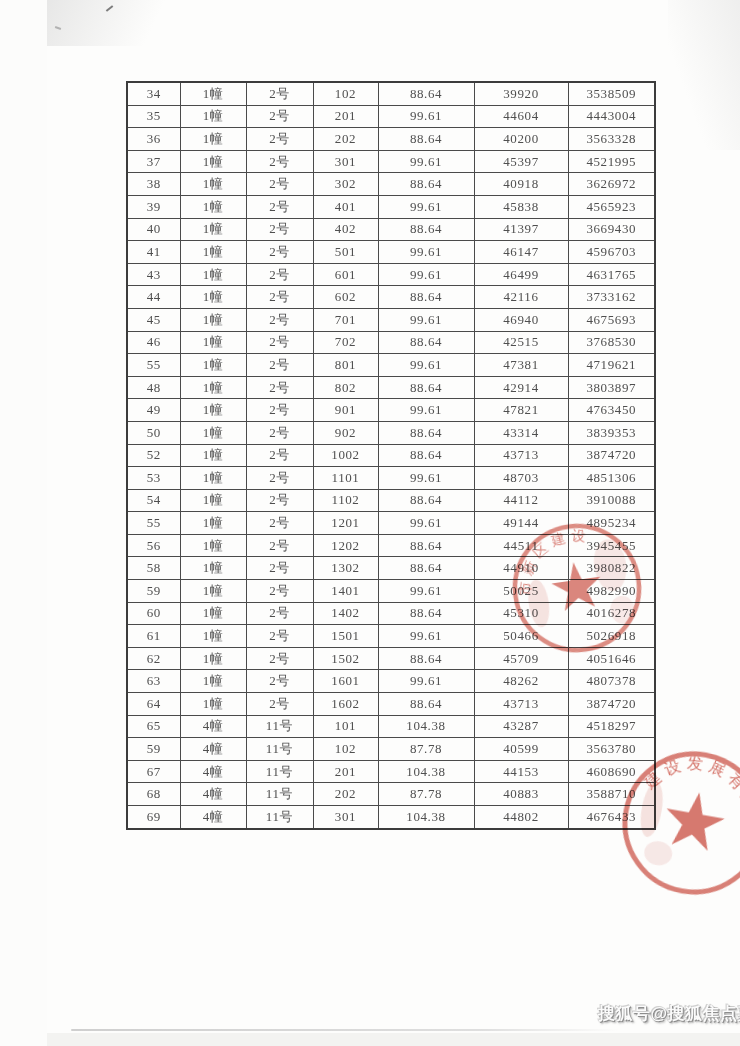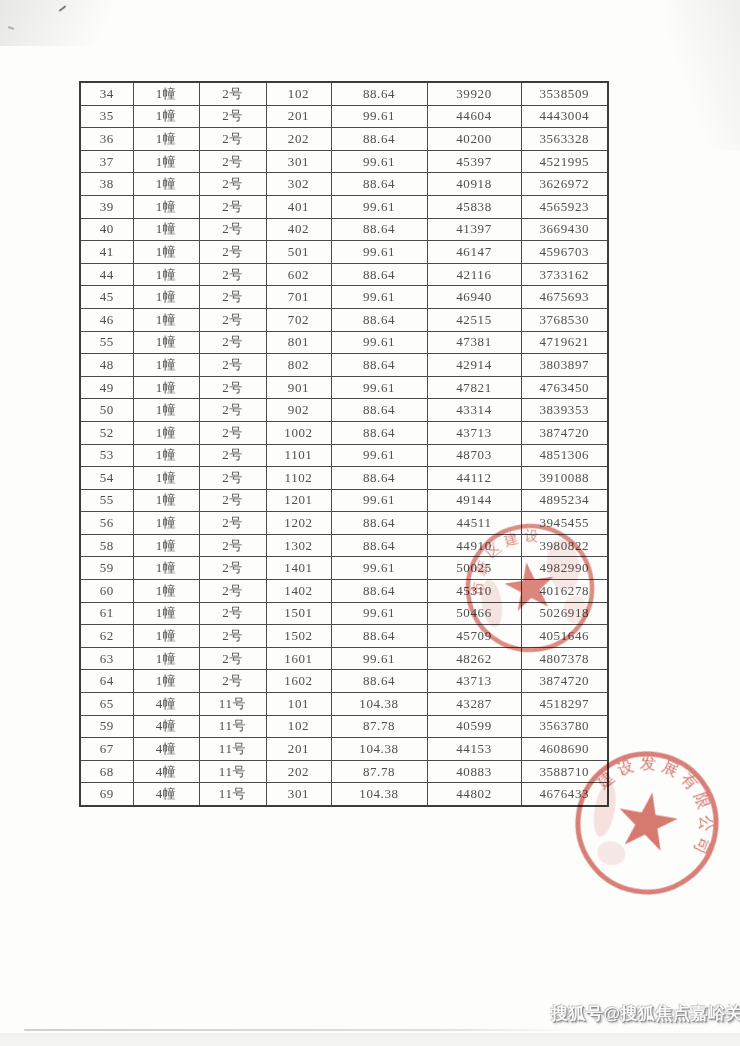--- a/index.html
+++ b/index.html
@@ -2,21 +2,21 @@
 <html><head>
 <meta charset="utf-8">
 <style>
   html,body{margin:0;padding:0;}
   body{
     width:740px;height:1046px;
     background:#fcfcfb;
     font-family:"Liberation Serif", serif;
     position:relative;overflow:hidden;
   }
-  .page{position:absolute;inset:0;background:#fdfdfc;}
+  .page{position:absolute;inset:0;background:#fdfdfc;margin-left:47px;}
 
   
   .wash-top-left{position:absolute;left:0;top:0;width:170px;height:46px;
     background:linear-gradient(115deg, rgba(185,185,185,.32), rgba(255,255,255,0) 62%);}
   .wash-top-right{position:absolute;right:0;top:0;width:72px;height:150px;
     background:linear-gradient(250deg, rgba(200,200,200,.28), rgba(255,255,255,0) 70%);}
   .bottom-strip{position:absolute;left:0;top:1033px;width:100%;height:13px;background:#f3f3f1;}
   .bottom-edge-line{position:absolute;left:24px;top:1029px;width:548px;height:2px;
     background:linear-gradient(to right,#c7c7c7,#d9d9d9 75%,rgba(220,220,220,0));
     border-radius:1px;opacity:.85;}
@@ -146,20 +146,29 @@
         <tr>
           <td>41</td>
           <td>1幢</td>
           <td>2号</td>
           <td>501</td>
           <td>99.61</td>
           <td>46147</td>
           <td>4596703</td>
         </tr>
         <tr>
+          <td>43</td>
+          <td>1幢</td>
+          <td>2号</td>
+          <td>601</td>
+          <td>99.61</td>
+          <td>46499</td>
+          <td>4631765</td>
+        </tr>
+        <tr>
           <td>44</td>
           <td>1幢</td>
           <td>2号</td>
           <td>602</td>
           <td>88.64</td>
           <td>42116</td>
           <td>3733162</td>
         </tr>
         <tr>
           <td>45</td>

